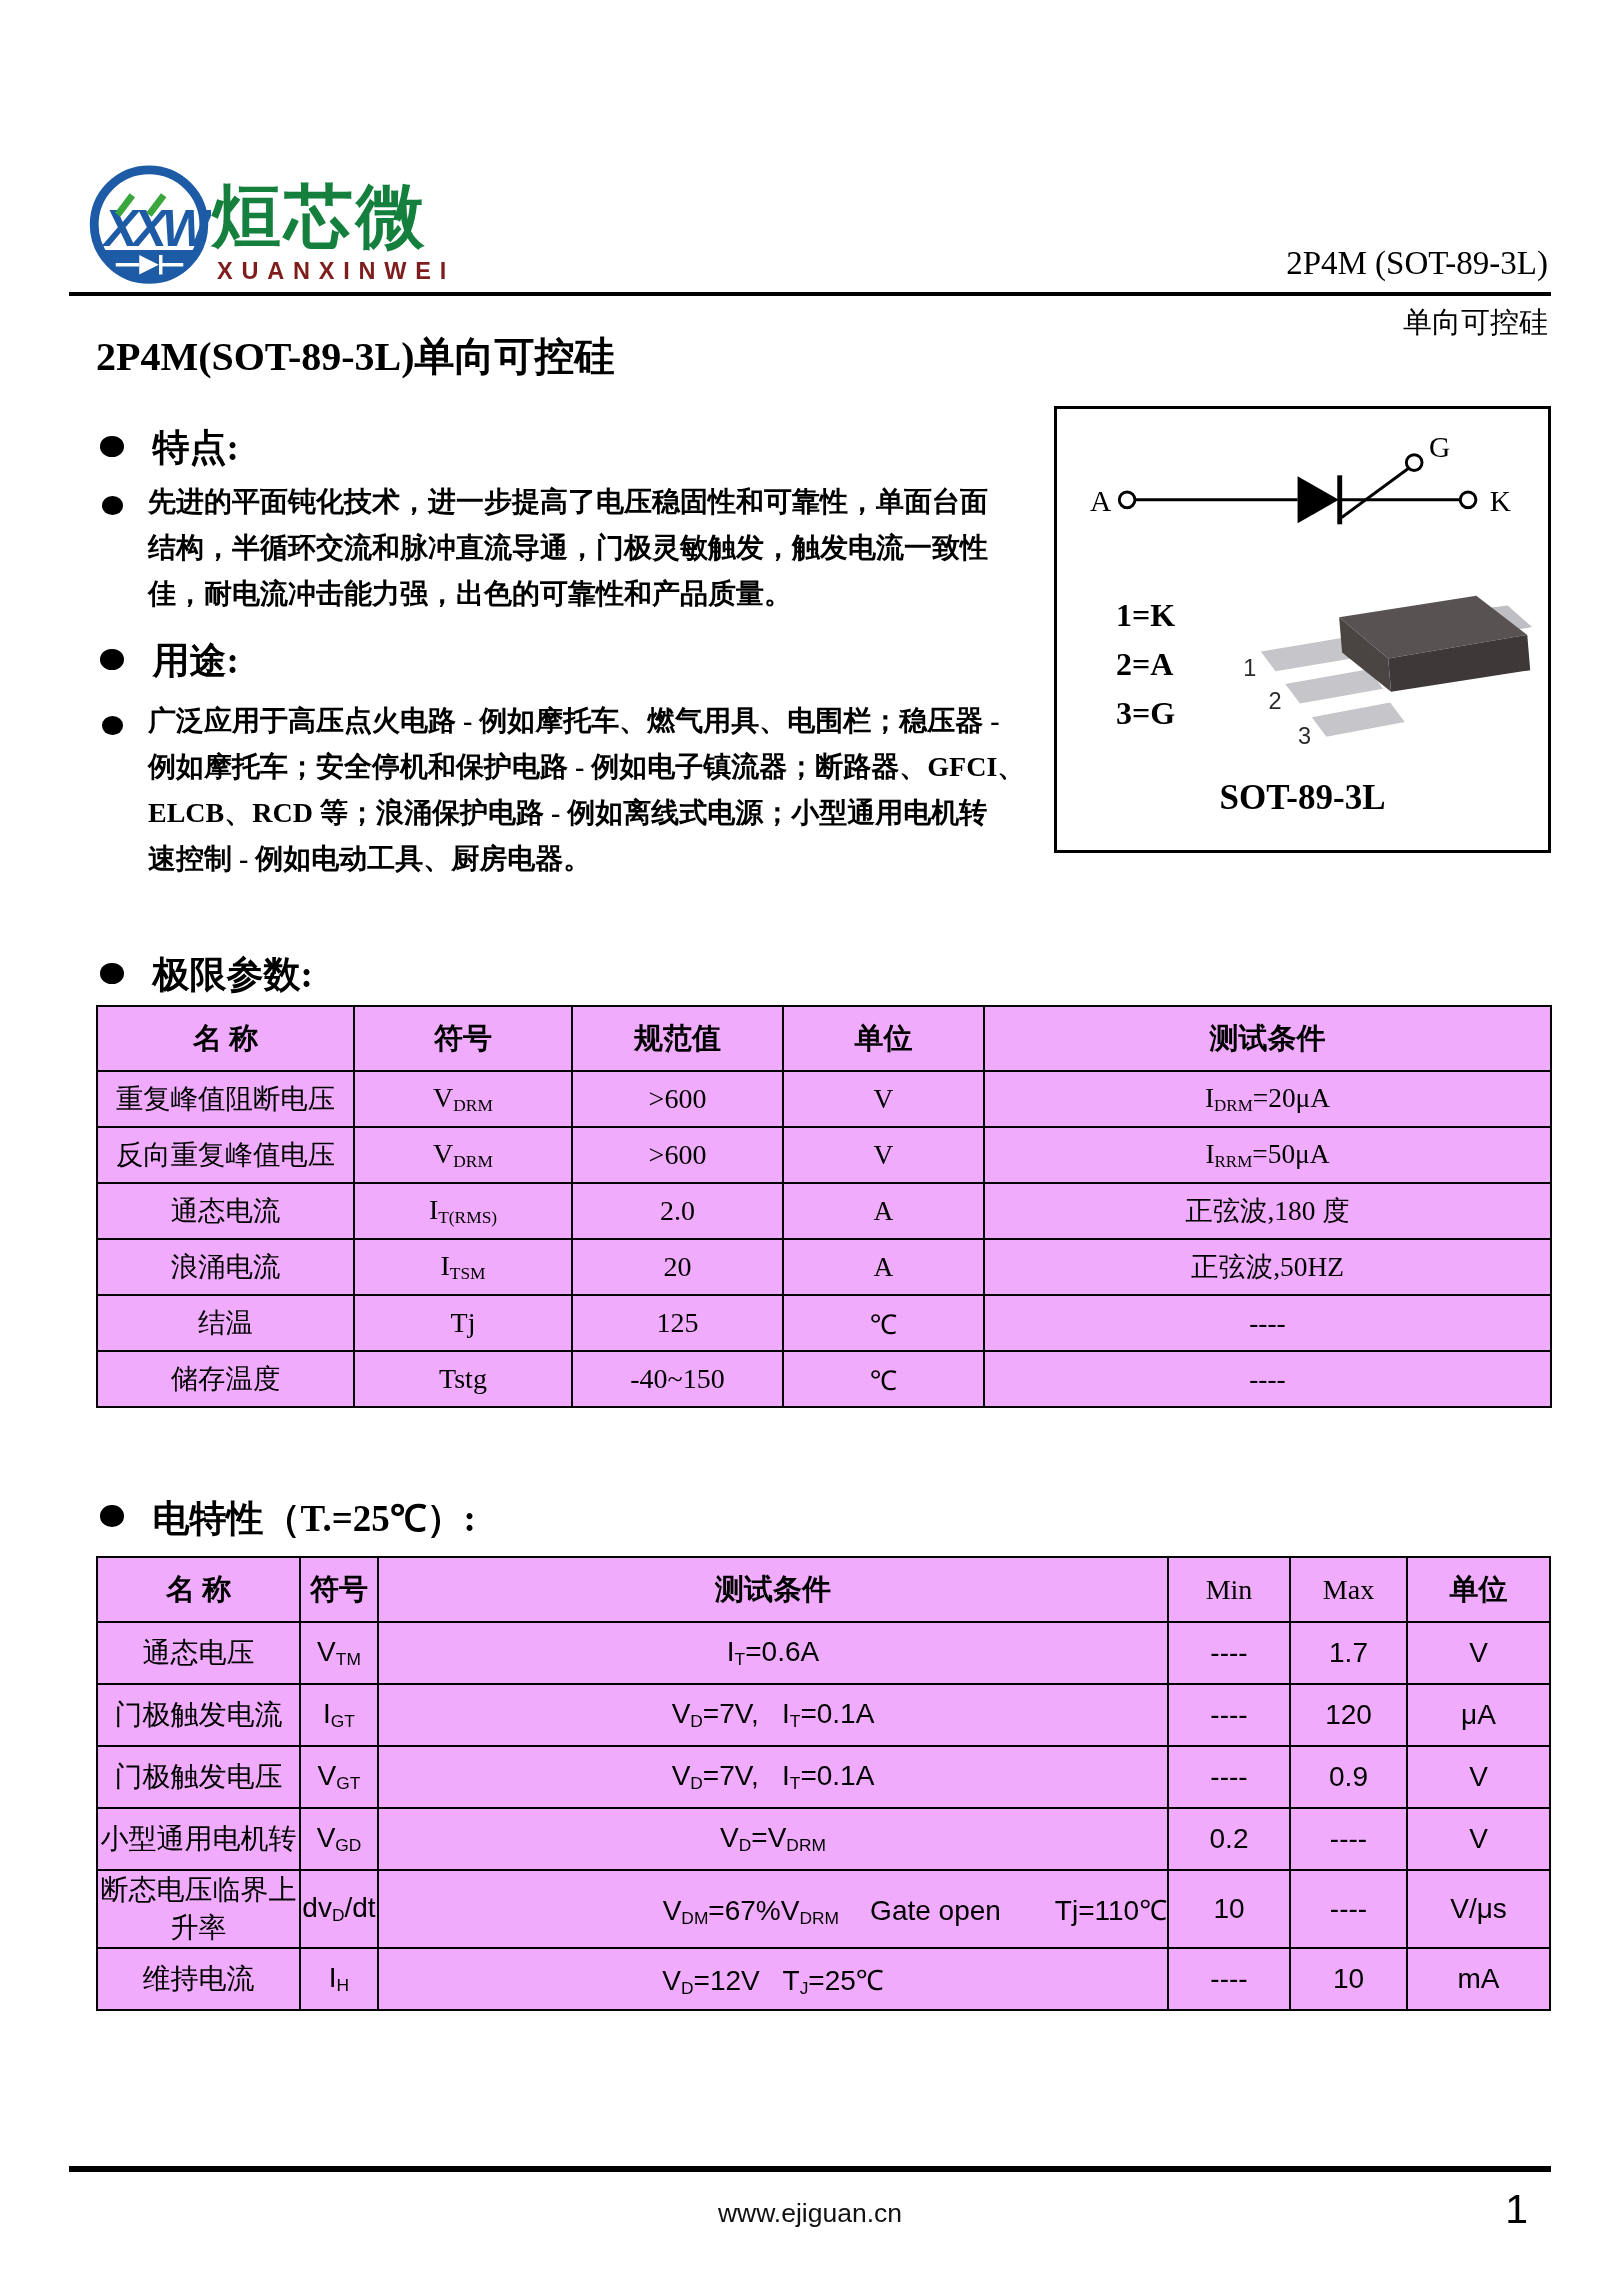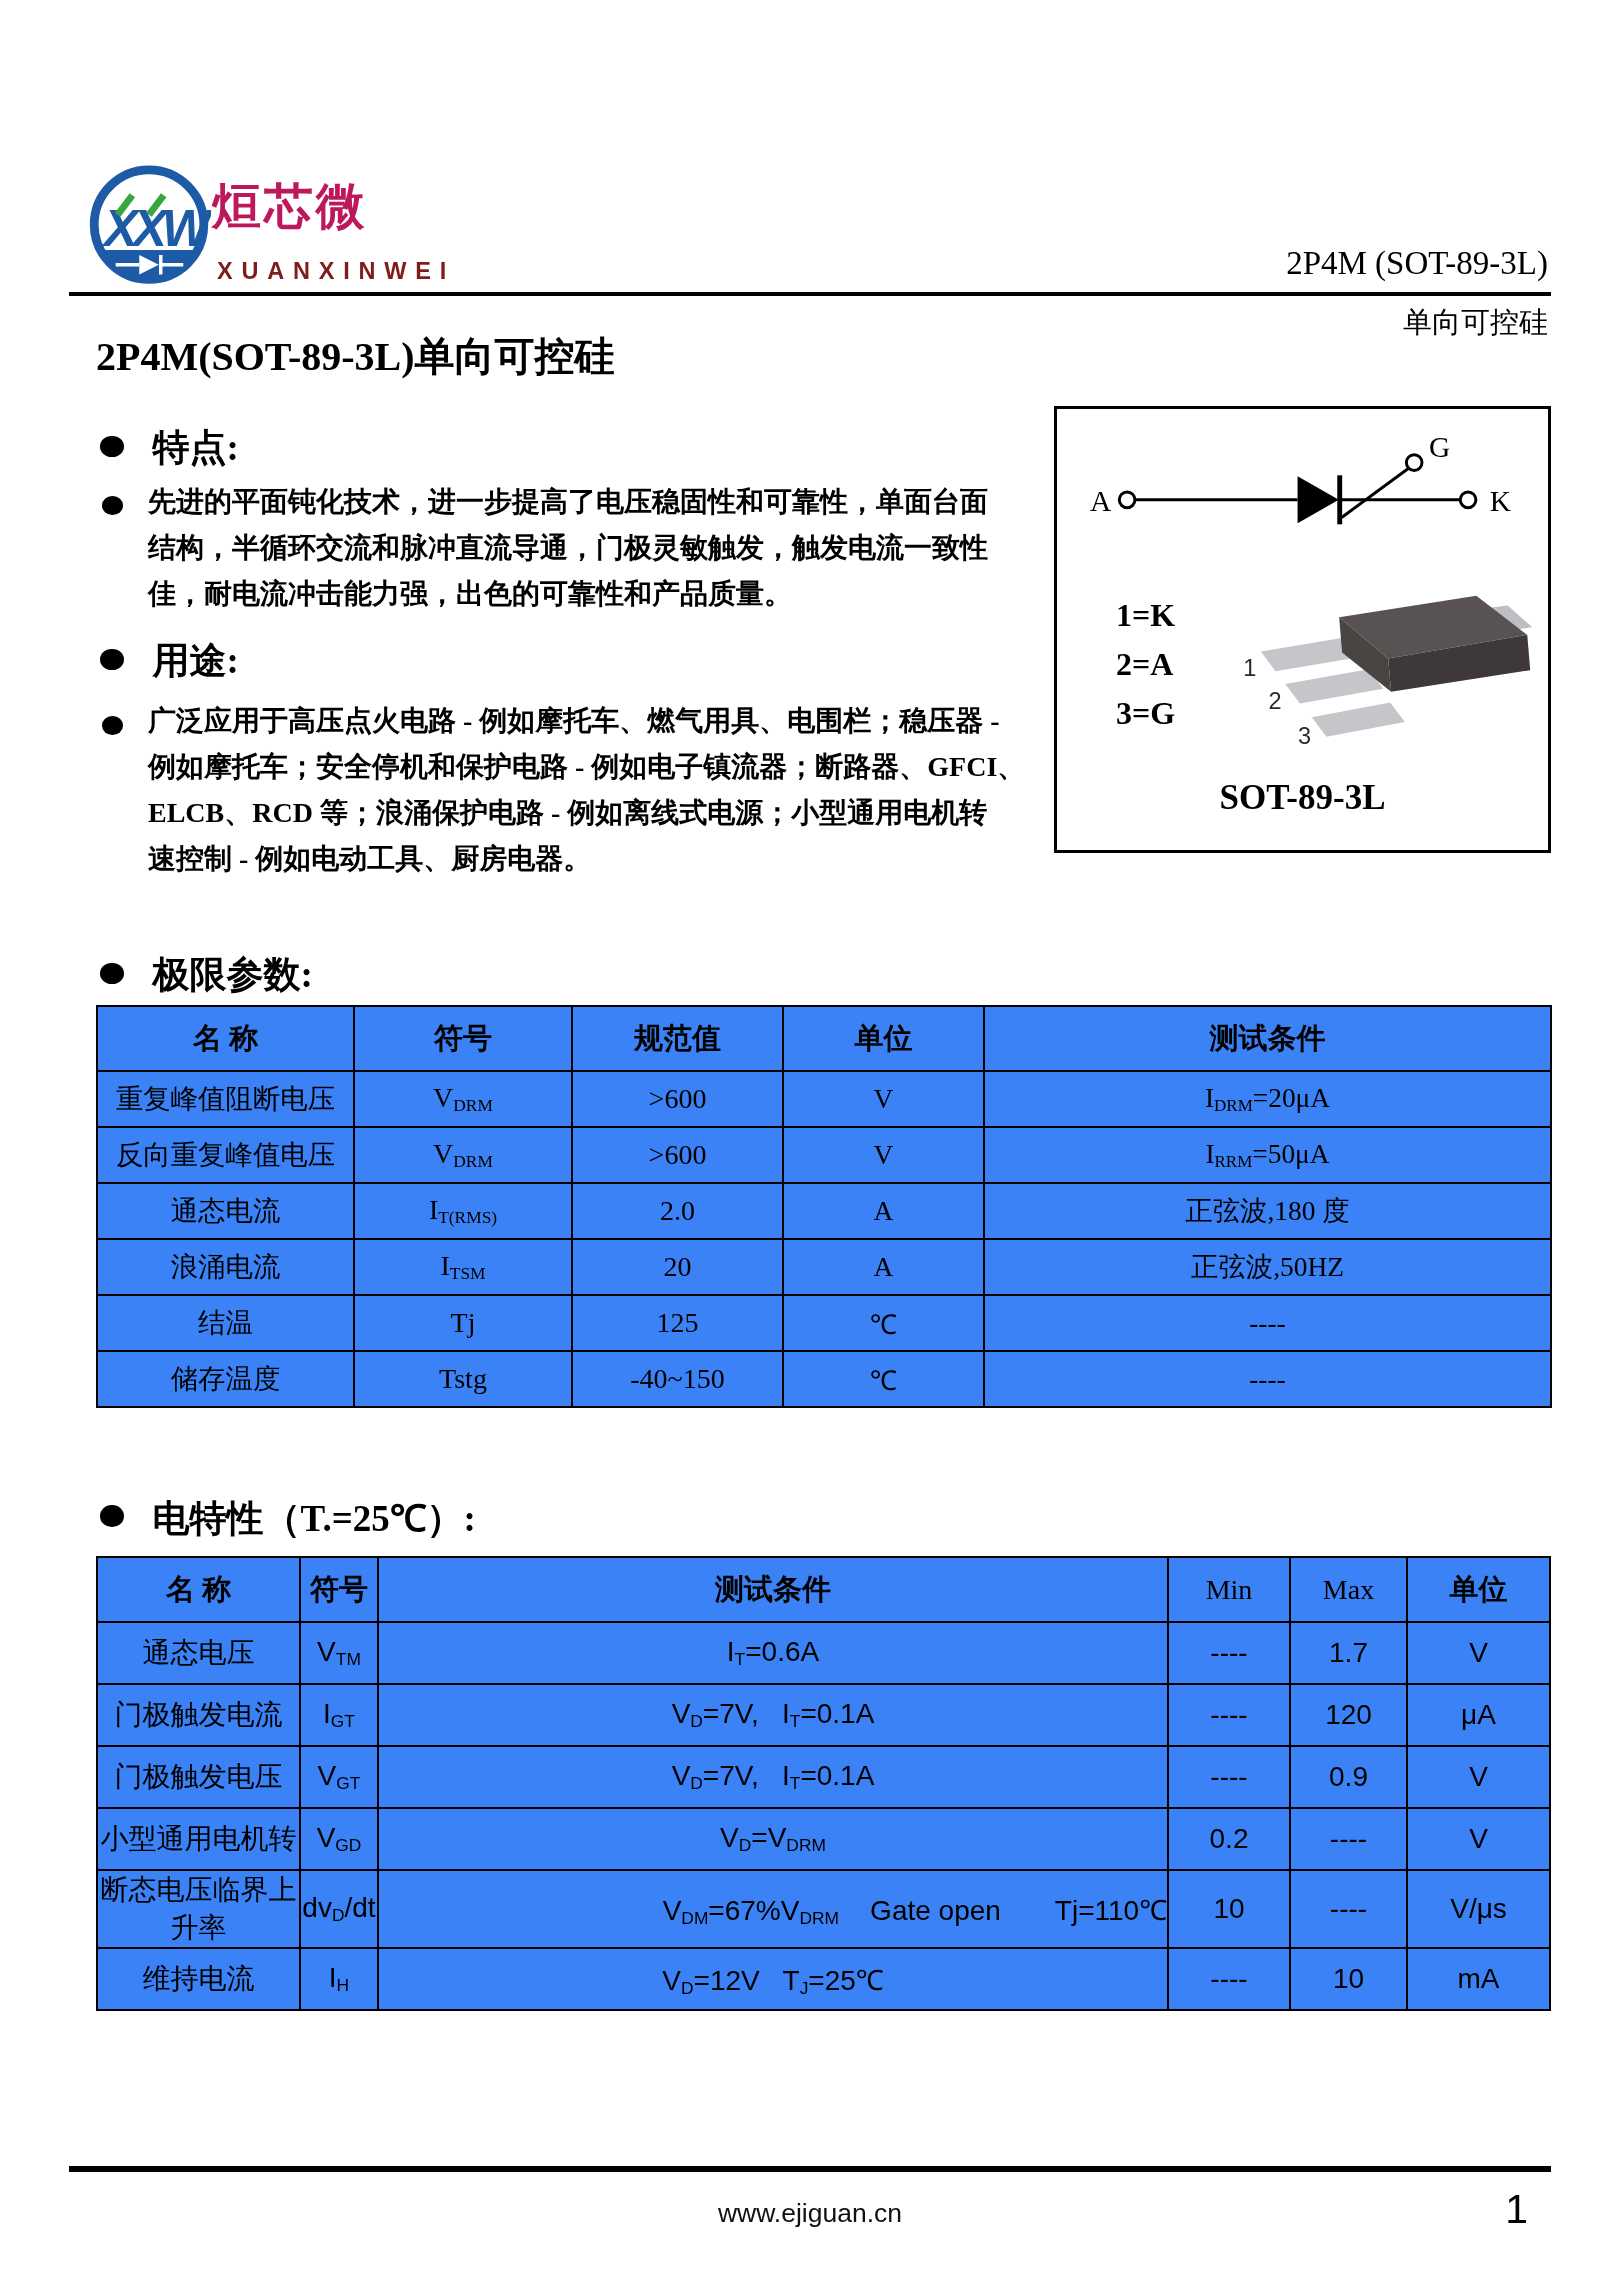--- a/index.html
+++ b/index.html
@@ -7,22 +7,22 @@
   .page {
     position:relative; width:1620px; height:2293px; margin:0 auto;
     background:#ffffff; color:#000;
     font-family:"Liberation Serif", serif; overflow:hidden;
   }
   sub { font-size:0.62em; vertical-align:-0.22em; }
 
   
   .logo-mark { position:absolute; left:88px; top:160px; width:123px; height:137px; }
   .brand-cn {
-    position:absolute; left:212px; top:182px; font-size:49px; line-height:1;
-    font-weight:700; font-family:"Liberation Sans", sans-serif; letter-spacing:2.9px; color:#be185d;
+    position:absolute; left:212px; top:182px; font-size:69px; line-height:1;
+    font-weight:700; font-family:"Liberation Sans", sans-serif; letter-spacing:2.9px; color:#15803d;
   }
   .brand-en {
     position:absolute; left:217px; top:258px; font-size:23.5px; font-weight:700;
     font-family:"Liberation Sans", sans-serif; letter-spacing:8.8px; color:#7f1d1d;
   }
   .part-no { position:absolute; right:72px; top:245px; font-size:33px; }
   .top-rule { position:absolute; left:69px; top:292px; width:1482px; height:3.9px; background:#000; }
   .subtitle { position:absolute; right:72px; top:303px; font-size:29px; }
   .doc-title { position:absolute; left:96px; top:329px; font-size:40px; font-weight:700; }
 
@@ -46,21 +46,21 @@
   .para-apps { top:698px; }
 
   
   .pkg-box { position:absolute; left:1054px; top:406px; width:497px; height:447px; border:3.9px solid #000; background:#fff; }
   .scr-svg { position:absolute; left:27.4px; top:21.6px; width:436px; height:120px; }
   .pinout { position:absolute; left:59px; top:182px; font-size:32px; font-weight:700; line-height:49px; }
   .pkg3d { position:absolute; left:145px; top:169px; width:338px; height:201px; }
   .pkg-name { position:absolute; left:0; right:0; top:369px; text-align:center; font-size:35px; font-weight:700; }
 
   
-  table { position:absolute; border-collapse:collapse; table-layout:fixed; background:#3b82f6; }
+  table { position:absolute; border-collapse:collapse; table-layout:fixed; background:#f0abfc; }
   th, td { border:2px solid #000; text-align:center; vertical-align:middle; overflow:hidden; }
   table { border:2.9px solid #000; }
   th { font-size:29px; font-weight:700; }
   th.latin { font-weight:400; font-size:28px; }
 
   .t1 { left:96px; top:1005px; width:1453px; }
   .t1 th { height:65px; }
   .t1 td { height:56px; font-size:27.4px; }
   .t1 .sym, .t1 .val { font-size:28px; }
 

